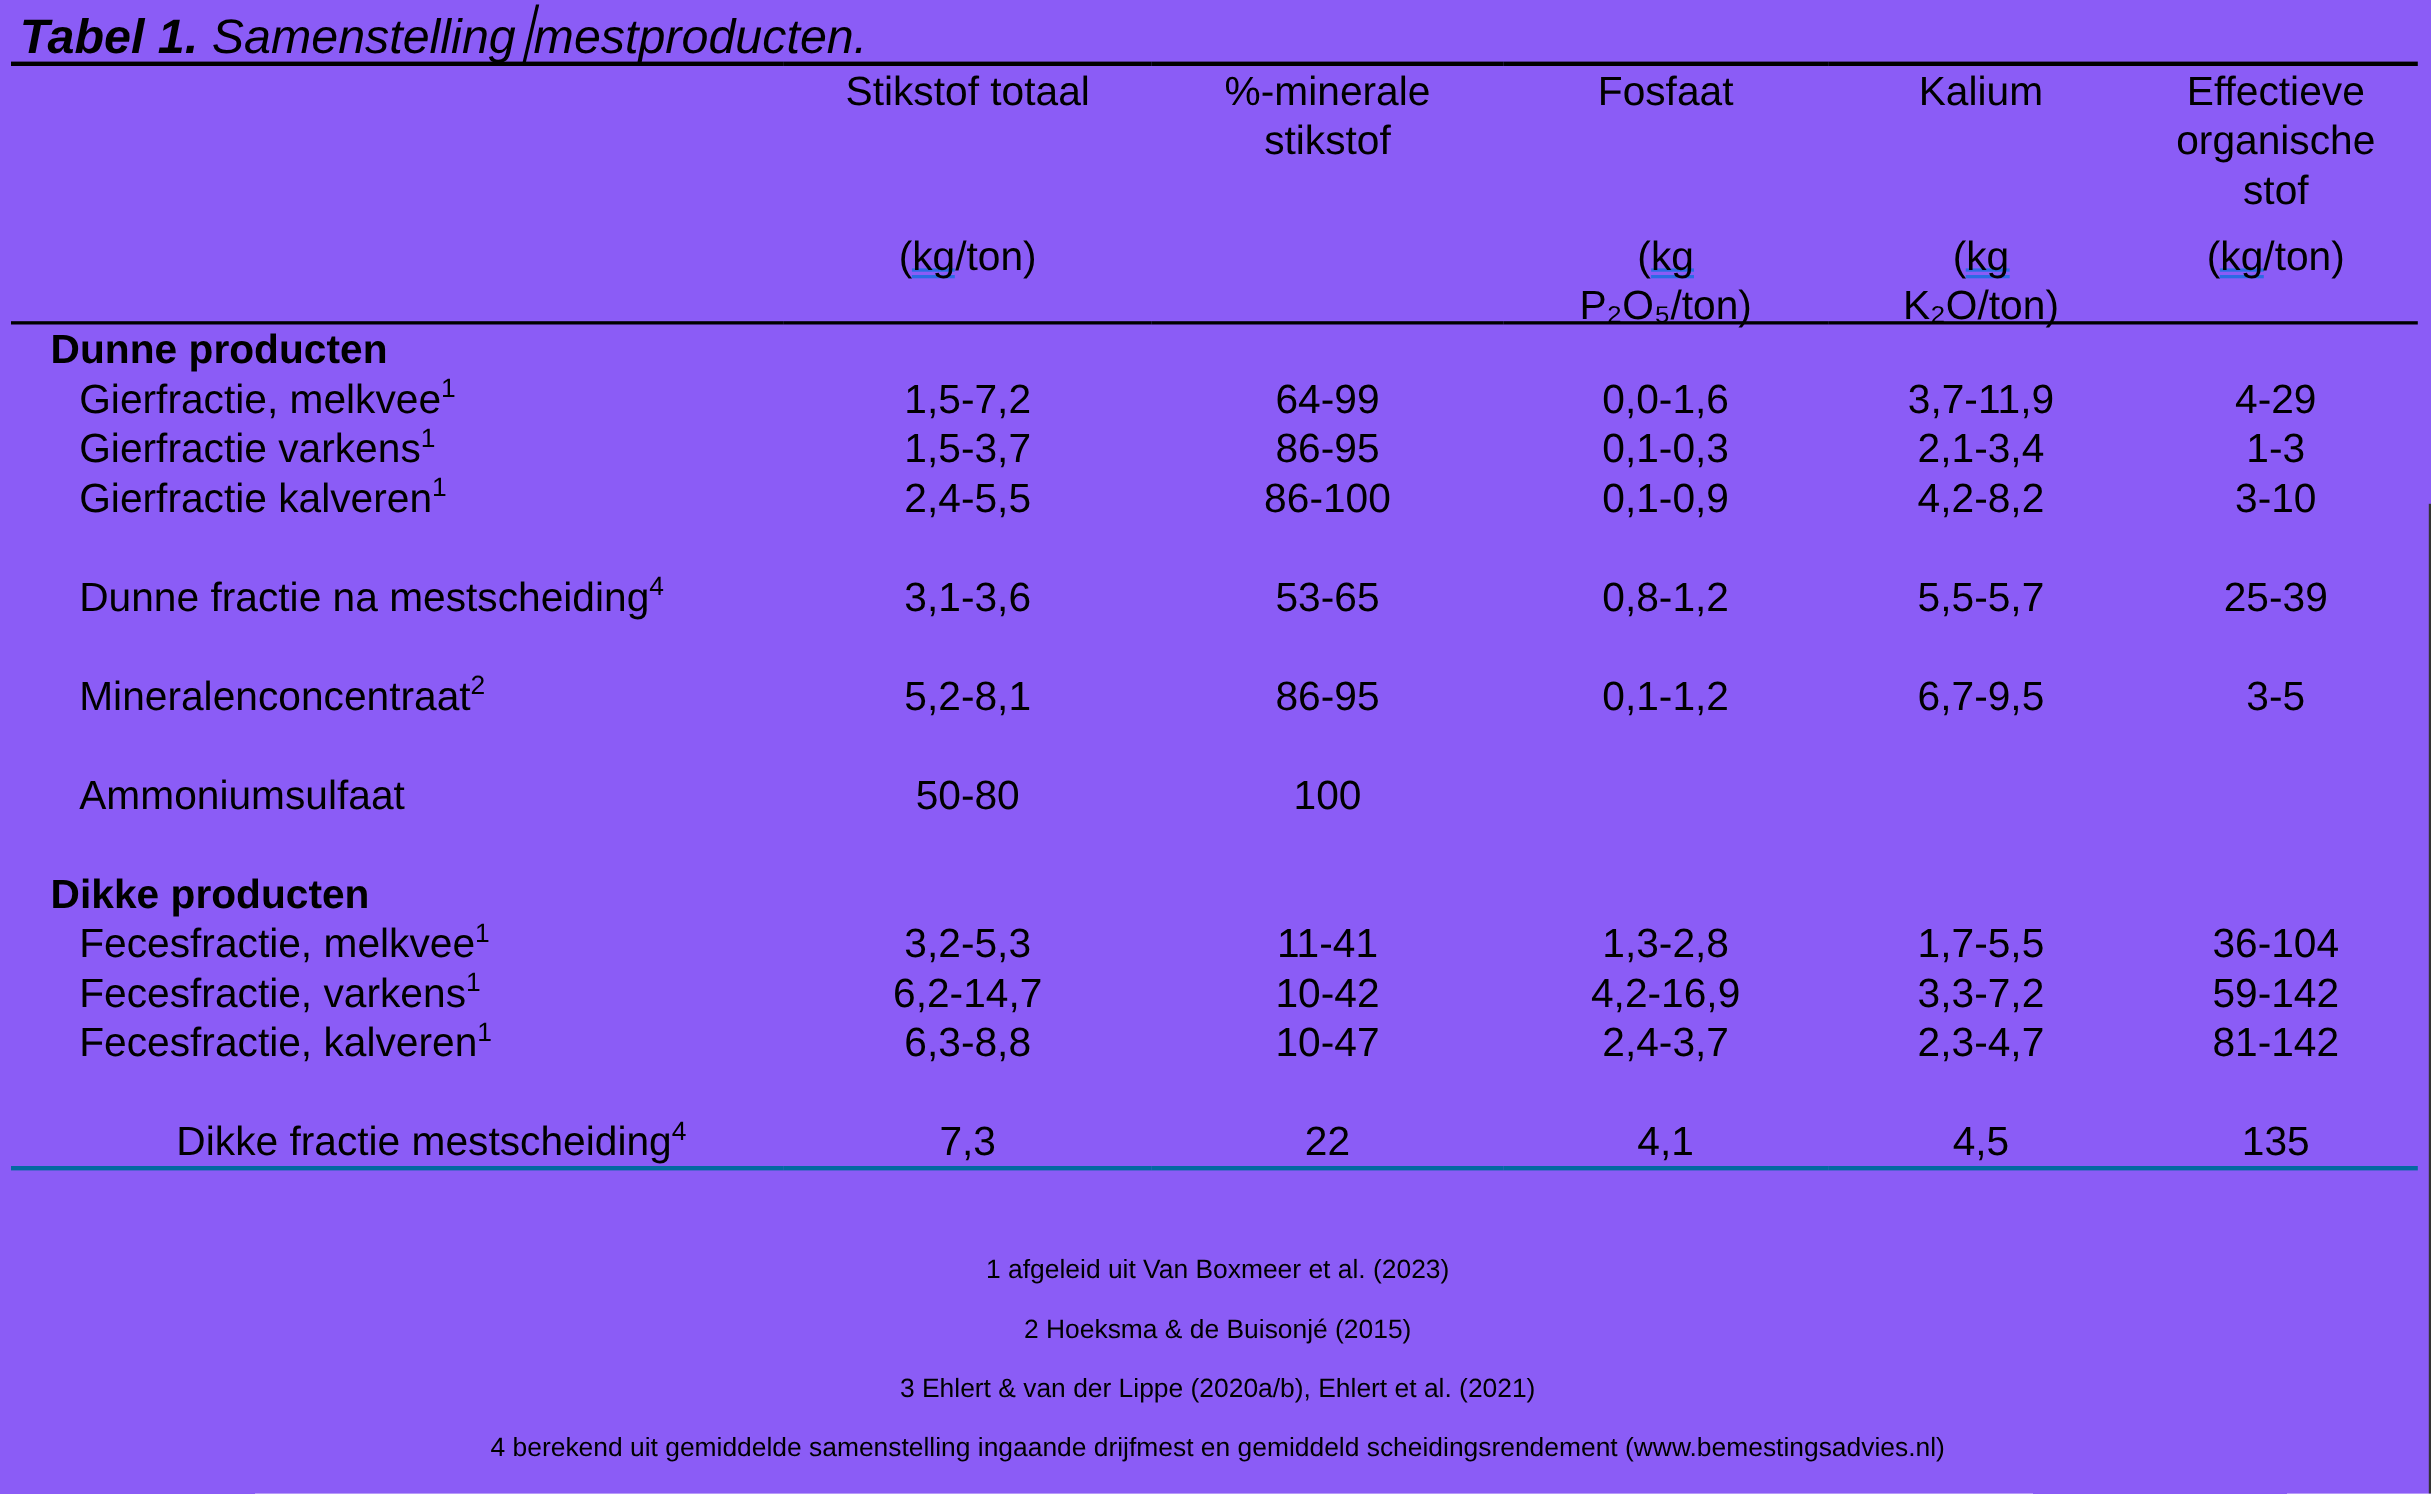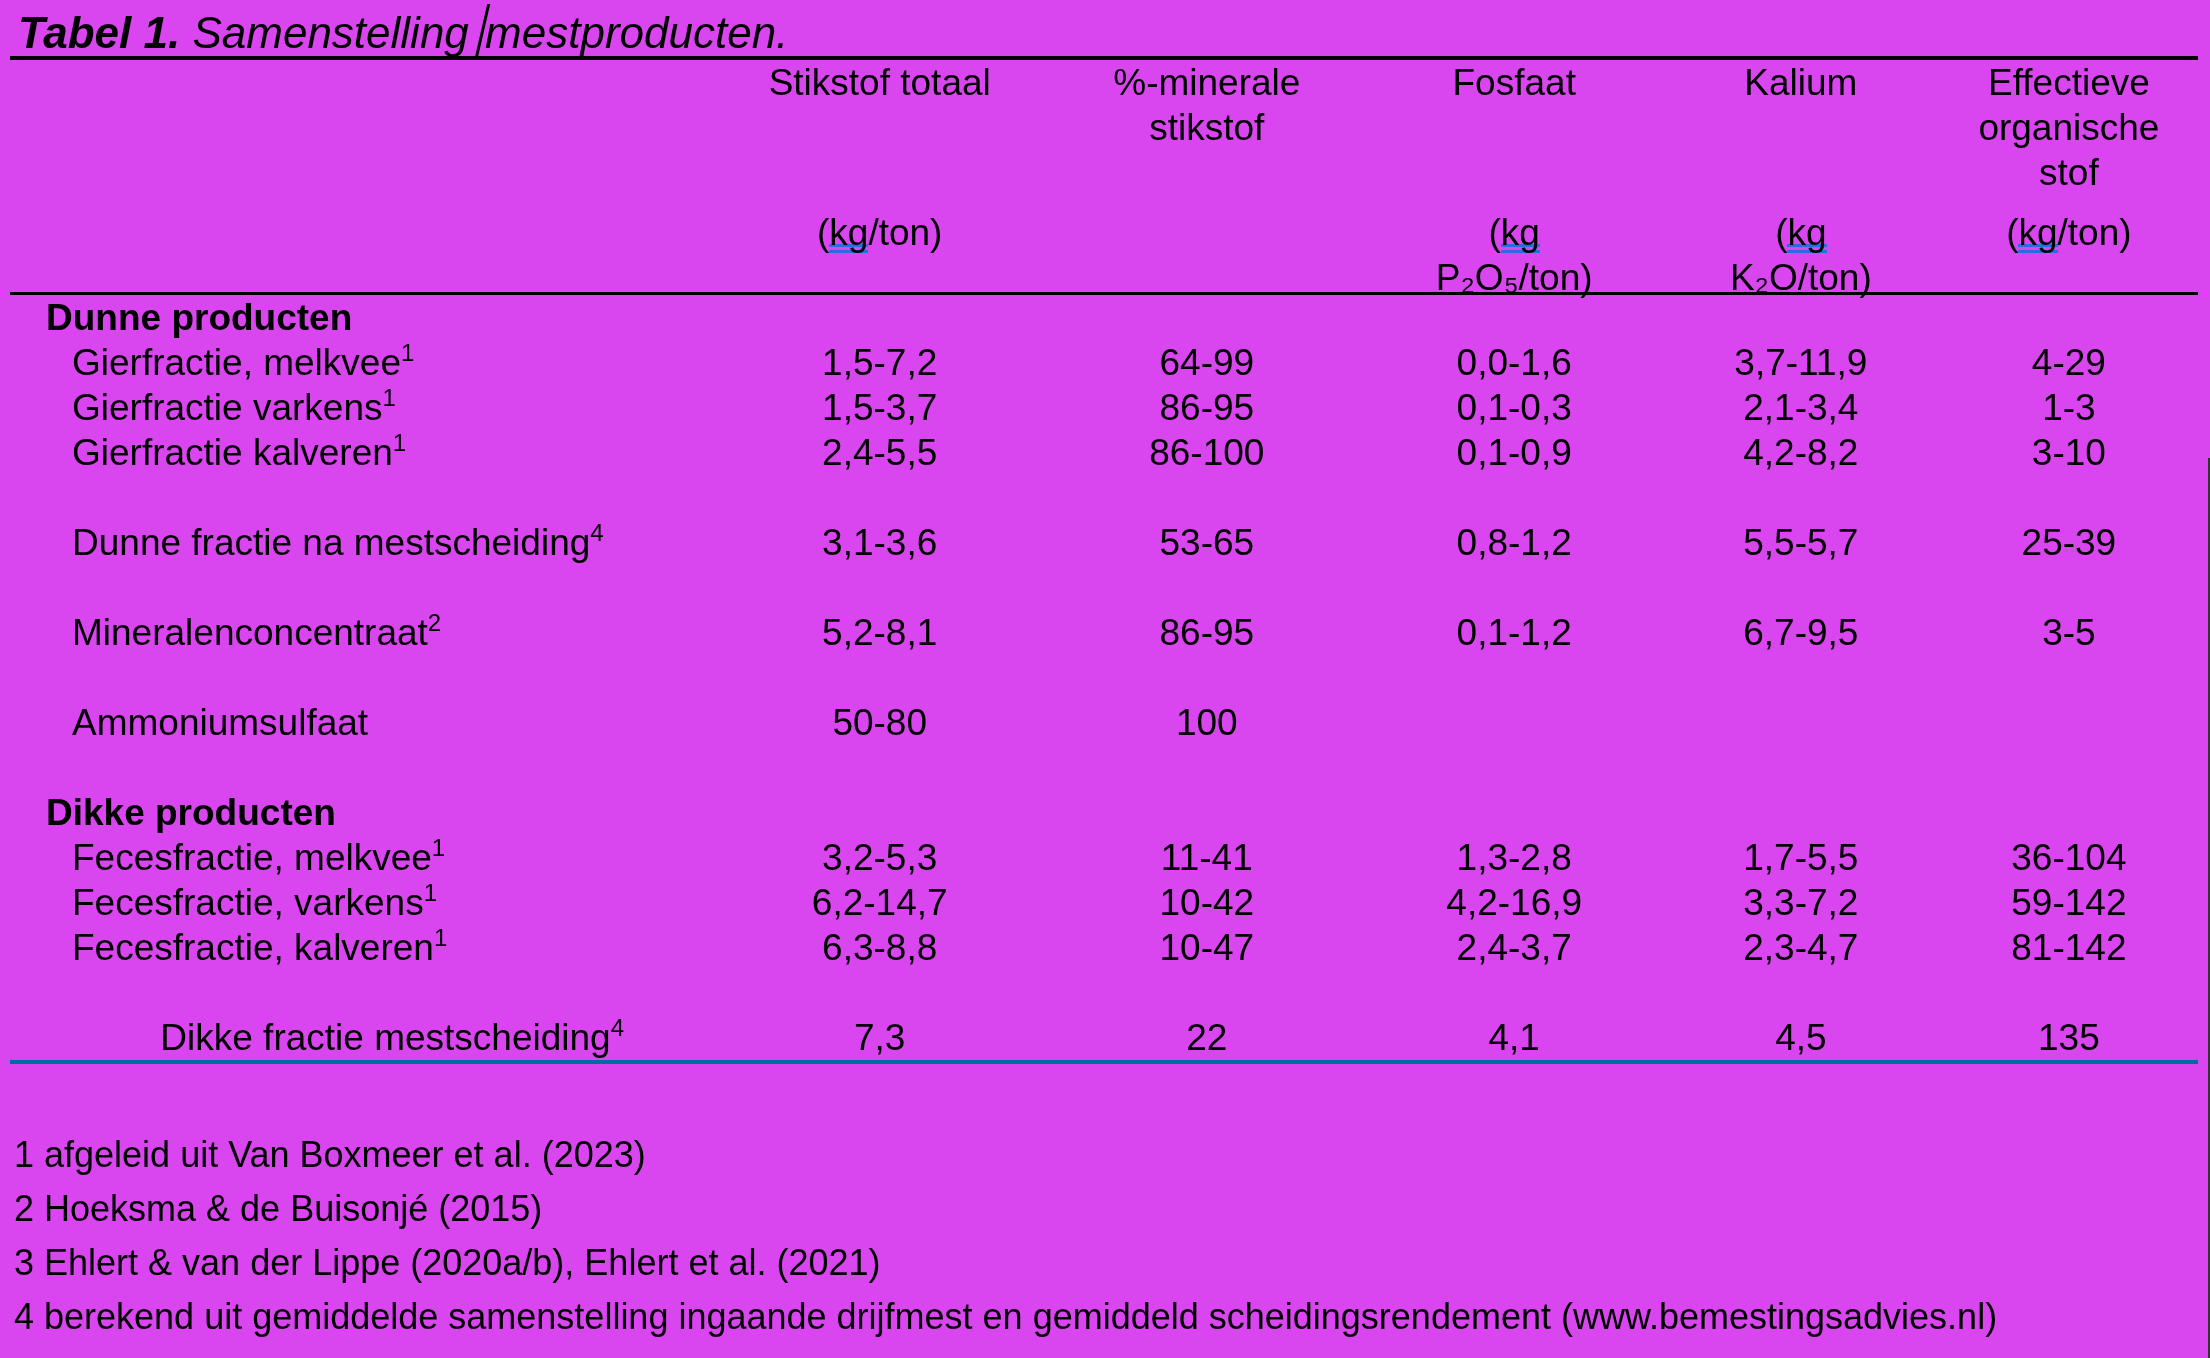--- a/index.html
+++ b/index.html
@@ -1,19 +1,19 @@
 <!DOCTYPE html>
 <html style="--spell-blue: #2b6be4;"><head>
 <meta charset="utf-8">
 <style>
   html,body{margin:0;padding:0;background:#ffffff;}
   .page{
     position:relative;
     width:2210px;height:1358px;
-    background:#d946ef;color:#000;
+    background:#8b5cf6;color:#000;
     font-family:"Liberation Sans","DejaVu Sans",sans-serif;
     overflow:hidden;
   }
   
   .title{
     position:absolute;left:18px;top:4px;
     font-size:44px;font-style:italic;line-height:56px;
     white-space:nowrap;
   }
   .title .bold{font-weight:bold;}
@@ -47,21 +47,22 @@
   }
   tbody td{height:45px;line-height:45px;padding:0;white-space:nowrap;}
   tbody tr:last-child td{border-bottom:4px solid #0369a1;text-align:center;}
   td.section-label{font-weight:bold;padding-left:36px;}
   td.row-label{padding-left:62px;}
   td.val{text-align:center;}
   sup{font-size:24px;line-height:0;vertical-align:14px;}
   
   .footnotes{
     position:absolute;left:14px;top:1128px;right:10px;
-    font-size:36px;
+    font-size:24px;
+    text-align:center;
   }
   .footnote{line-height:54px;white-space:nowrap;}
   
   .edge-line{position:absolute;right:0;top:458px;bottom:0;width:2px;background:#333;}
 </style>
 </head>
 <body>
 
 <div class="page">
 

